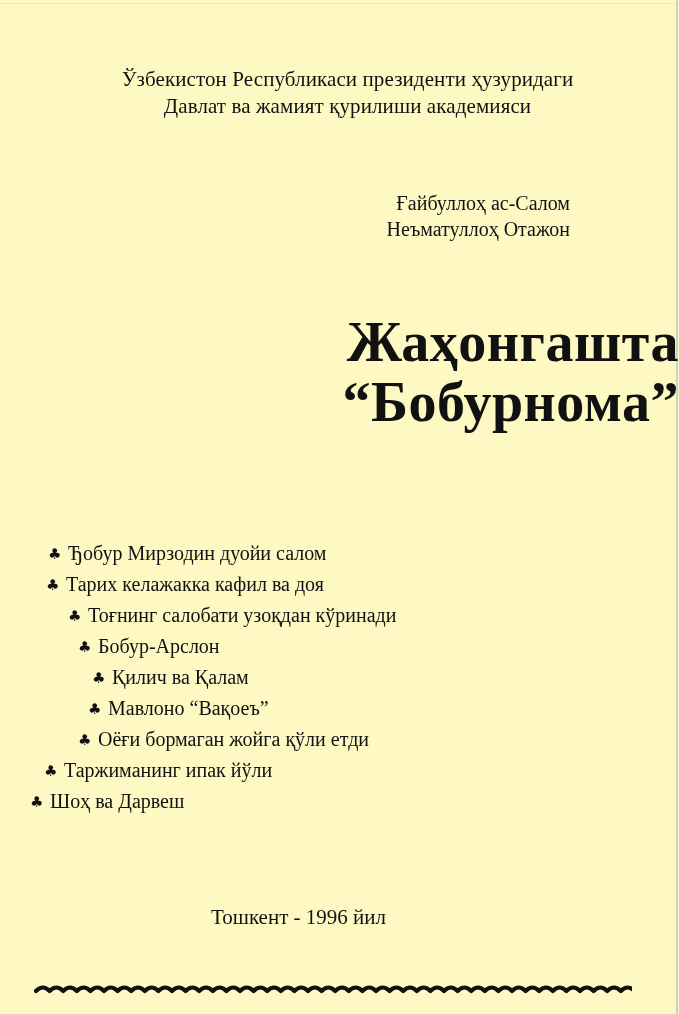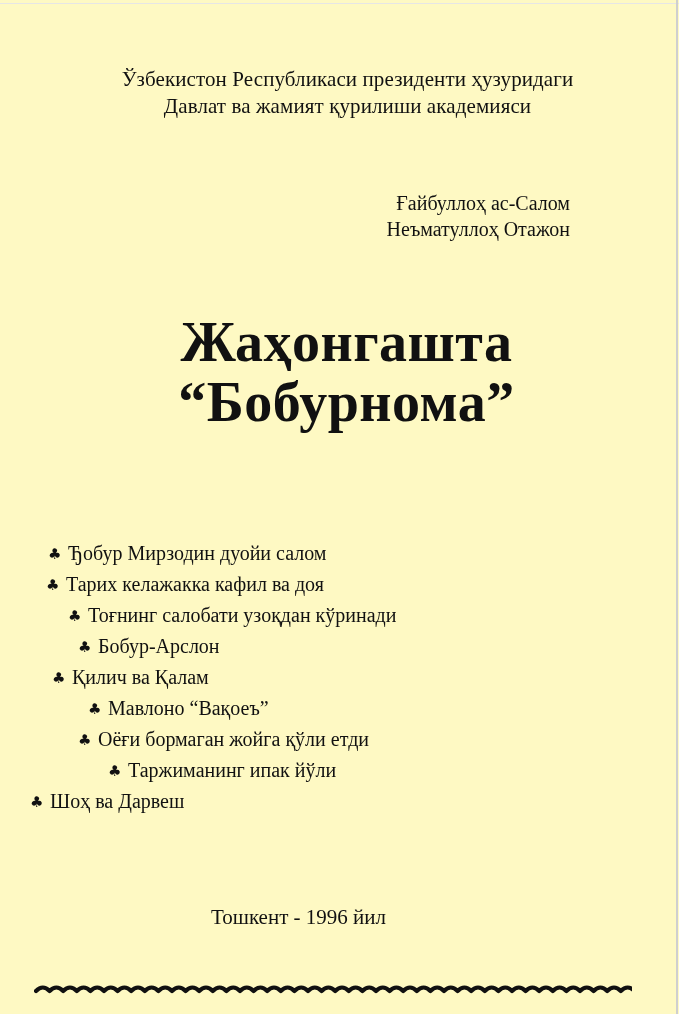--- a/index.html
+++ b/index.html
@@ -49,21 +49,21 @@
     width: 563px;
     text-align: right;
     font-size: 20px;
     line-height: 26px;
   }
   .authors div { padding-left: 10px; }
   .title {
     position: absolute;
     left: 0; top: 312px;
     width: 679px;
-    text-align: center;
+    text-align: right;
     font-weight: bold;
     font-size: 56px;
     line-height: 60px;
     letter-spacing: 0.5px;
   }
   .title div { padding-left: 14px; }
   .contents {
     position: absolute;
     left: 0; top: 543px;
     width: 679px;
@@ -127,24 +127,24 @@
   <div class="title">
     <div>Жаҳонгашта</div>
     <div>“Бобурнома”</div>
   </div>
 
   <ul class="contents">
     <li style="padding-left: 48px;"><span class="bullet">♣</span><span class="text">Ђобур Мирзодин дуойи салом</span></li>
     <li style="padding-left: 46px;"><span class="bullet">♣</span><span class="text">Тарих келажакка кафил ва доя</span></li>
     <li style="padding-left: 68px;"><span class="bullet">♣</span><span class="text">Тоғнинг салобати узоқдан кўринади</span></li>
     <li style="padding-left: 78px;"><span class="bullet">♣</span><span class="text">Бобур-Арслон</span></li>
-    <li style="padding-left: 52px;"><span class="bullet">♣</span><span class="text">Қилич ва Қалам</span></li>
+    <li style="padding-left: 92px;"><span class="bullet">♣</span><span class="text">Қилич ва Қалам</span></li>
     <li style="padding-left: 88px;"><span class="bullet">♣</span><span class="text">Мавлоно “Вақоеъ”</span></li>
     <li style="padding-left: 78px;"><span class="bullet">♣</span><span class="text">Оёғи бормаган жойга қўли етди</span></li>
-    <li style="padding-left: 108px;"><span class="bullet">♣</span><span class="text">Таржиманинг ипак йўли</span></li>
+    <li style="padding-left: 44px;"><span class="bullet">♣</span><span class="text">Таржиманинг ипак йўли</span></li>
     <li style="padding-left: 30px;"><span class="bullet">♣</span><span class="text">Шоҳ ва Дарвеш</span></li>
   </ul>
 
   <div class="footer-place">
     <div>Тошкент - 1996 йил</div>
   </div>
 
   <svg class="wavy-rule" viewBox="0 0 598 16" preserveAspectRatio="none">
     <path id="wave" fill="none" stroke="#111111" stroke-width="4.2" stroke-linecap="round" d="M 2 9 q 6.8 -7 13.6 0 m 0 0 q 6.8 -7 13.6 0 m 0 0 q 6.8 -7 13.6 0 m 0 0 q 6.8 -7 13.6 0 m 0 0 q 6.8 -7 13.6 0 m 0 0 q 6.8 -7 13.6 0 m 0 0 q 6.8 -7 13.6 0 m 0 0 q 6.8 -7 13.6 0 m 0 0 q 6.8 -7 13.6 0 m 0 0 q 6.8 -7 13.6 0 m 0 0 q 6.8 -7 13.6 0 m 0 0 q 6.8 -7 13.6 0 m 0 0 q 6.8 -7 13.6 0 m 0 0 q 6.8 -7 13.6 0 m 0 0 q 6.8 -7 13.6 0 m 0 0 q 6.8 -7 13.6 0 m 0 0 q 6.8 -7 13.6 0 m 0 0 q 6.8 -7 13.6 0 m 0 0 q 6.8 -7 13.6 0 m 0 0 q 6.8 -7 13.6 0 m 0 0 q 6.8 -7 13.6 0 m 0 0 q 6.8 -7 13.6 0 m 0 0 q 6.8 -7 13.6 0 m 0 0 q 6.8 -7 13.6 0 m 0 0 q 6.8 -7 13.6 0 m 0 0 q 6.8 -7 13.6 0 m 0 0 q 6.8 -7 13.6 0 m 0 0 q 6.8 -7 13.6 0 m 0 0 q 6.8 -7 13.6 0 m 0 0 q 6.8 -7 13.6 0 m 0 0 q 6.8 -7 13.6 0 m 0 0 q 6.8 -7 13.6 0 m 0 0 q 6.8 -7 13.6 0 m 0 0 q 6.8 -7 13.6 0 m 0 0 q 6.8 -7 13.6 0 m 0 0 q 6.8 -7 13.6 0 m 0 0 q 6.8 -7 13.6 0 m 0 0 q 6.8 -7 13.6 0 m 0 0 q 6.8 -7 13.6 0 m 0 0 q 6.8 -7 13.6 0 m 0 0 q 6.8 -7 13.6 0 m 0 0 q 6.8 -7 13.6 0 m 0 0 q 6.8 -7 13.6 0 m 0 0 q 6.8 -7 13.6 0 m 0 0"></path>
   </svg>

